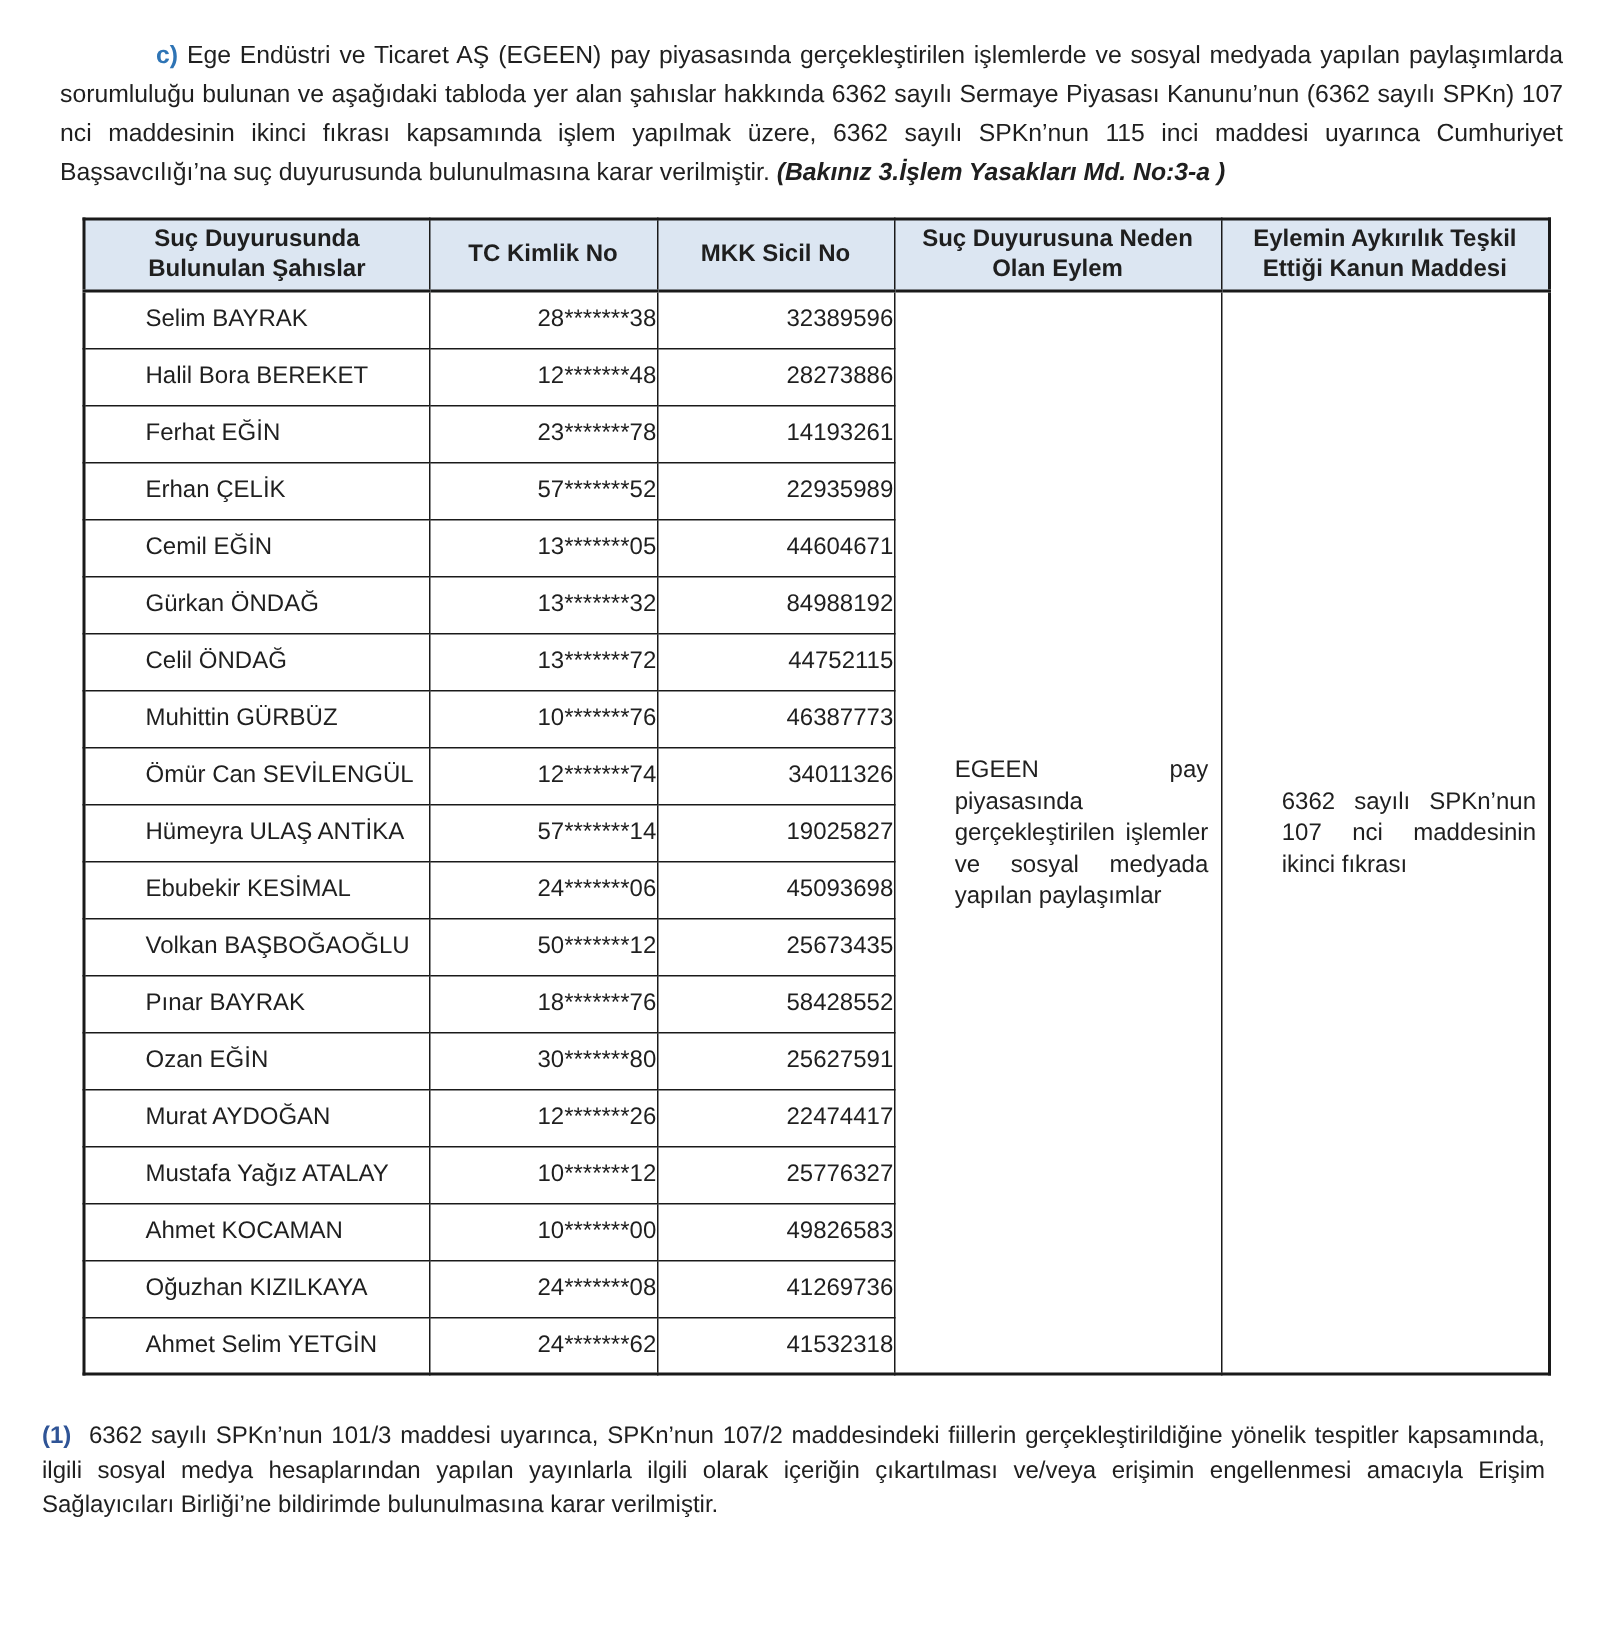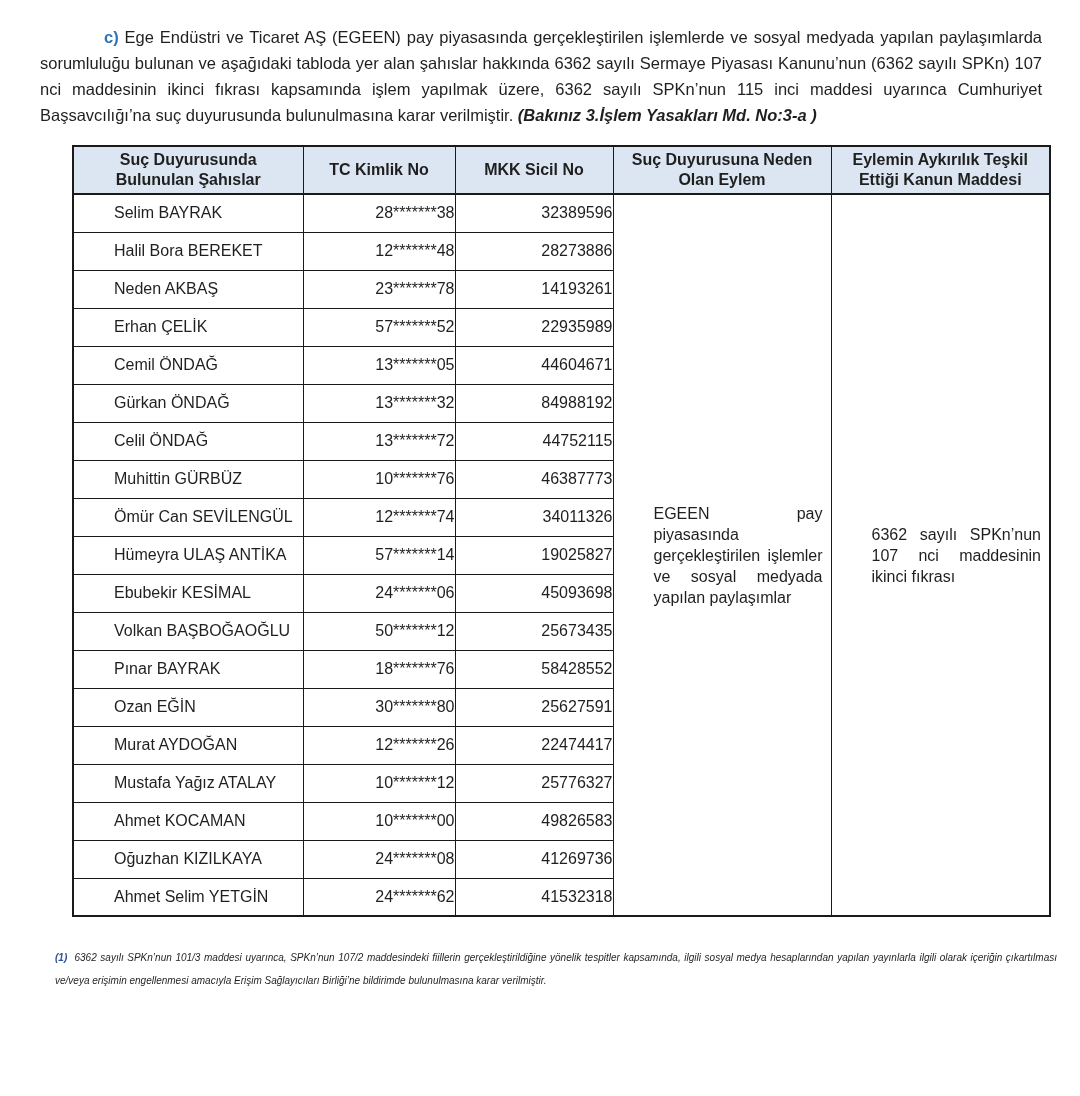--- a/index.html
+++ b/index.html
@@ -33,21 +33,21 @@
   .intro .item-label{
     color:var(--accent-blue);
     font-weight:bold;
   }
   .intro .reference{
     font-weight:bold;
     font-style:italic;
   }
   table.persons{
     position:absolute;
-    left:72px;
+    left:55px;
     top:145px;
     width:977px;
     border-collapse:collapse;
     table-layout:fixed;
     border:2px solid var(--border-color);
   }
   table.persons th,
   table.persons td{
     border:1px solid var(--border-color);
     font-size:16px;
@@ -77,26 +77,25 @@
   }
   td.merged-cell{
     text-align:justify;
     vertical-align:middle;
     padding:4px 8px;
     line-height:21px;
     margin-left:16px;
   }
   .footnote{
     position:absolute;
-    left:55px;
+    left:28px;
     top:946px;
     width:1002px;
-    font-size:10px;
+    font-size:16px;
     line-height:23px;
-    font-style:italic;
     text-align:justify;
   }
   .footnote .fn-label{
     color:var(--footnote-blue);
     font-weight:bold;
   }
 </style>
 </head>
 <body>
 
@@ -128,31 +127,31 @@
           <td class="num-cell">32389596</td>
           <td class="merged-cell" rowspan="19">EGEEN pay piyasasında gerçekleştirilen işlemler ve sosyal medyada yapılan paylaşımlar</td>
           <td class="merged-cell" rowspan="19">6362 sayılı SPKn’nun 107 nci maddesinin ikinci fıkrası</td>
         </tr>
         <tr>
           <td class="name-cell">Halil Bora BEREKET</td>
           <td class="num-cell">12*******48</td>
           <td class="num-cell">28273886</td>
         </tr>
         <tr>
-          <td class="name-cell">Neden AKBAŞ</td>
+          <td class="name-cell">Ferhat EĞİN</td>
           <td class="num-cell">23*******78</td>
           <td class="num-cell">14193261</td>
         </tr>
         <tr>
           <td class="name-cell">Erhan ÇELİK</td>
           <td class="num-cell">57*******52</td>
           <td class="num-cell">22935989</td>
         </tr>
         <tr>
-          <td class="name-cell">Cemil ÖNDAĞ</td>
+          <td class="name-cell">Cemil EĞİN</td>
           <td class="num-cell">13*******05</td>
           <td class="num-cell">44604671</td>
         </tr>
         <tr>
           <td class="name-cell">Gürkan ÖNDAĞ</td>
           <td class="num-cell">13*******32</td>
           <td class="num-cell">84988192</td>
         </tr>
         <tr>
           <td class="name-cell">Celil ÖNDAĞ</td>

